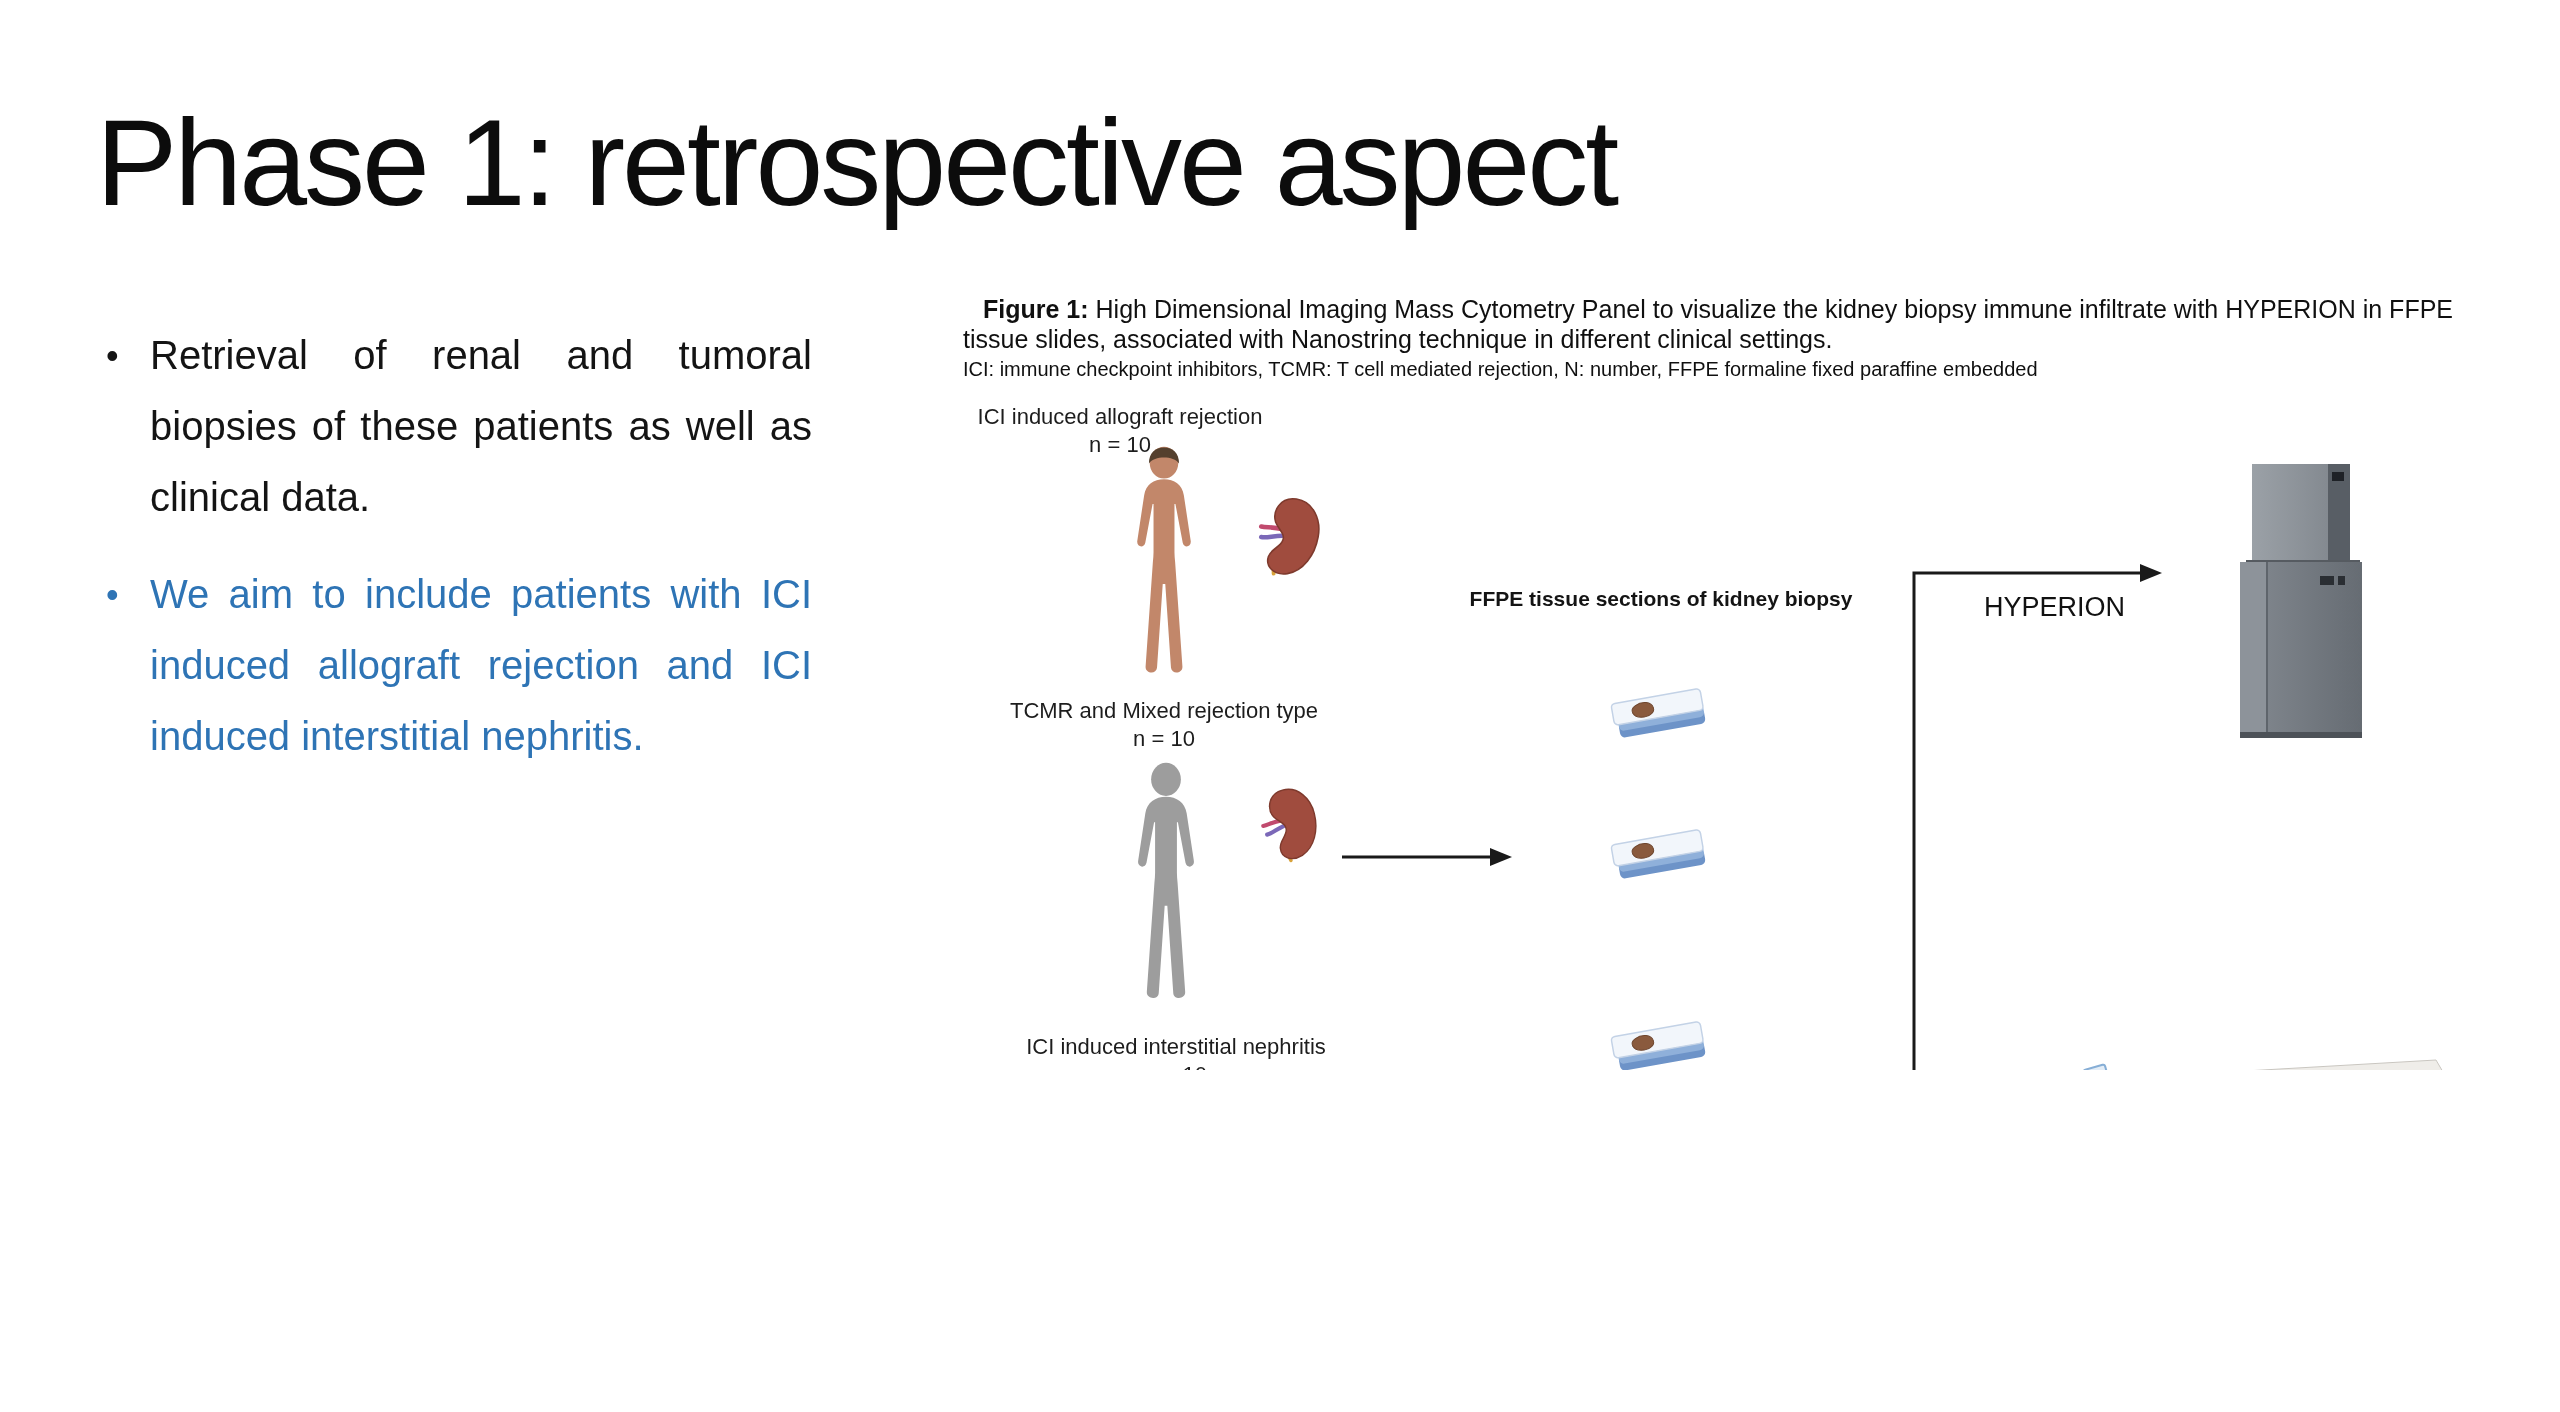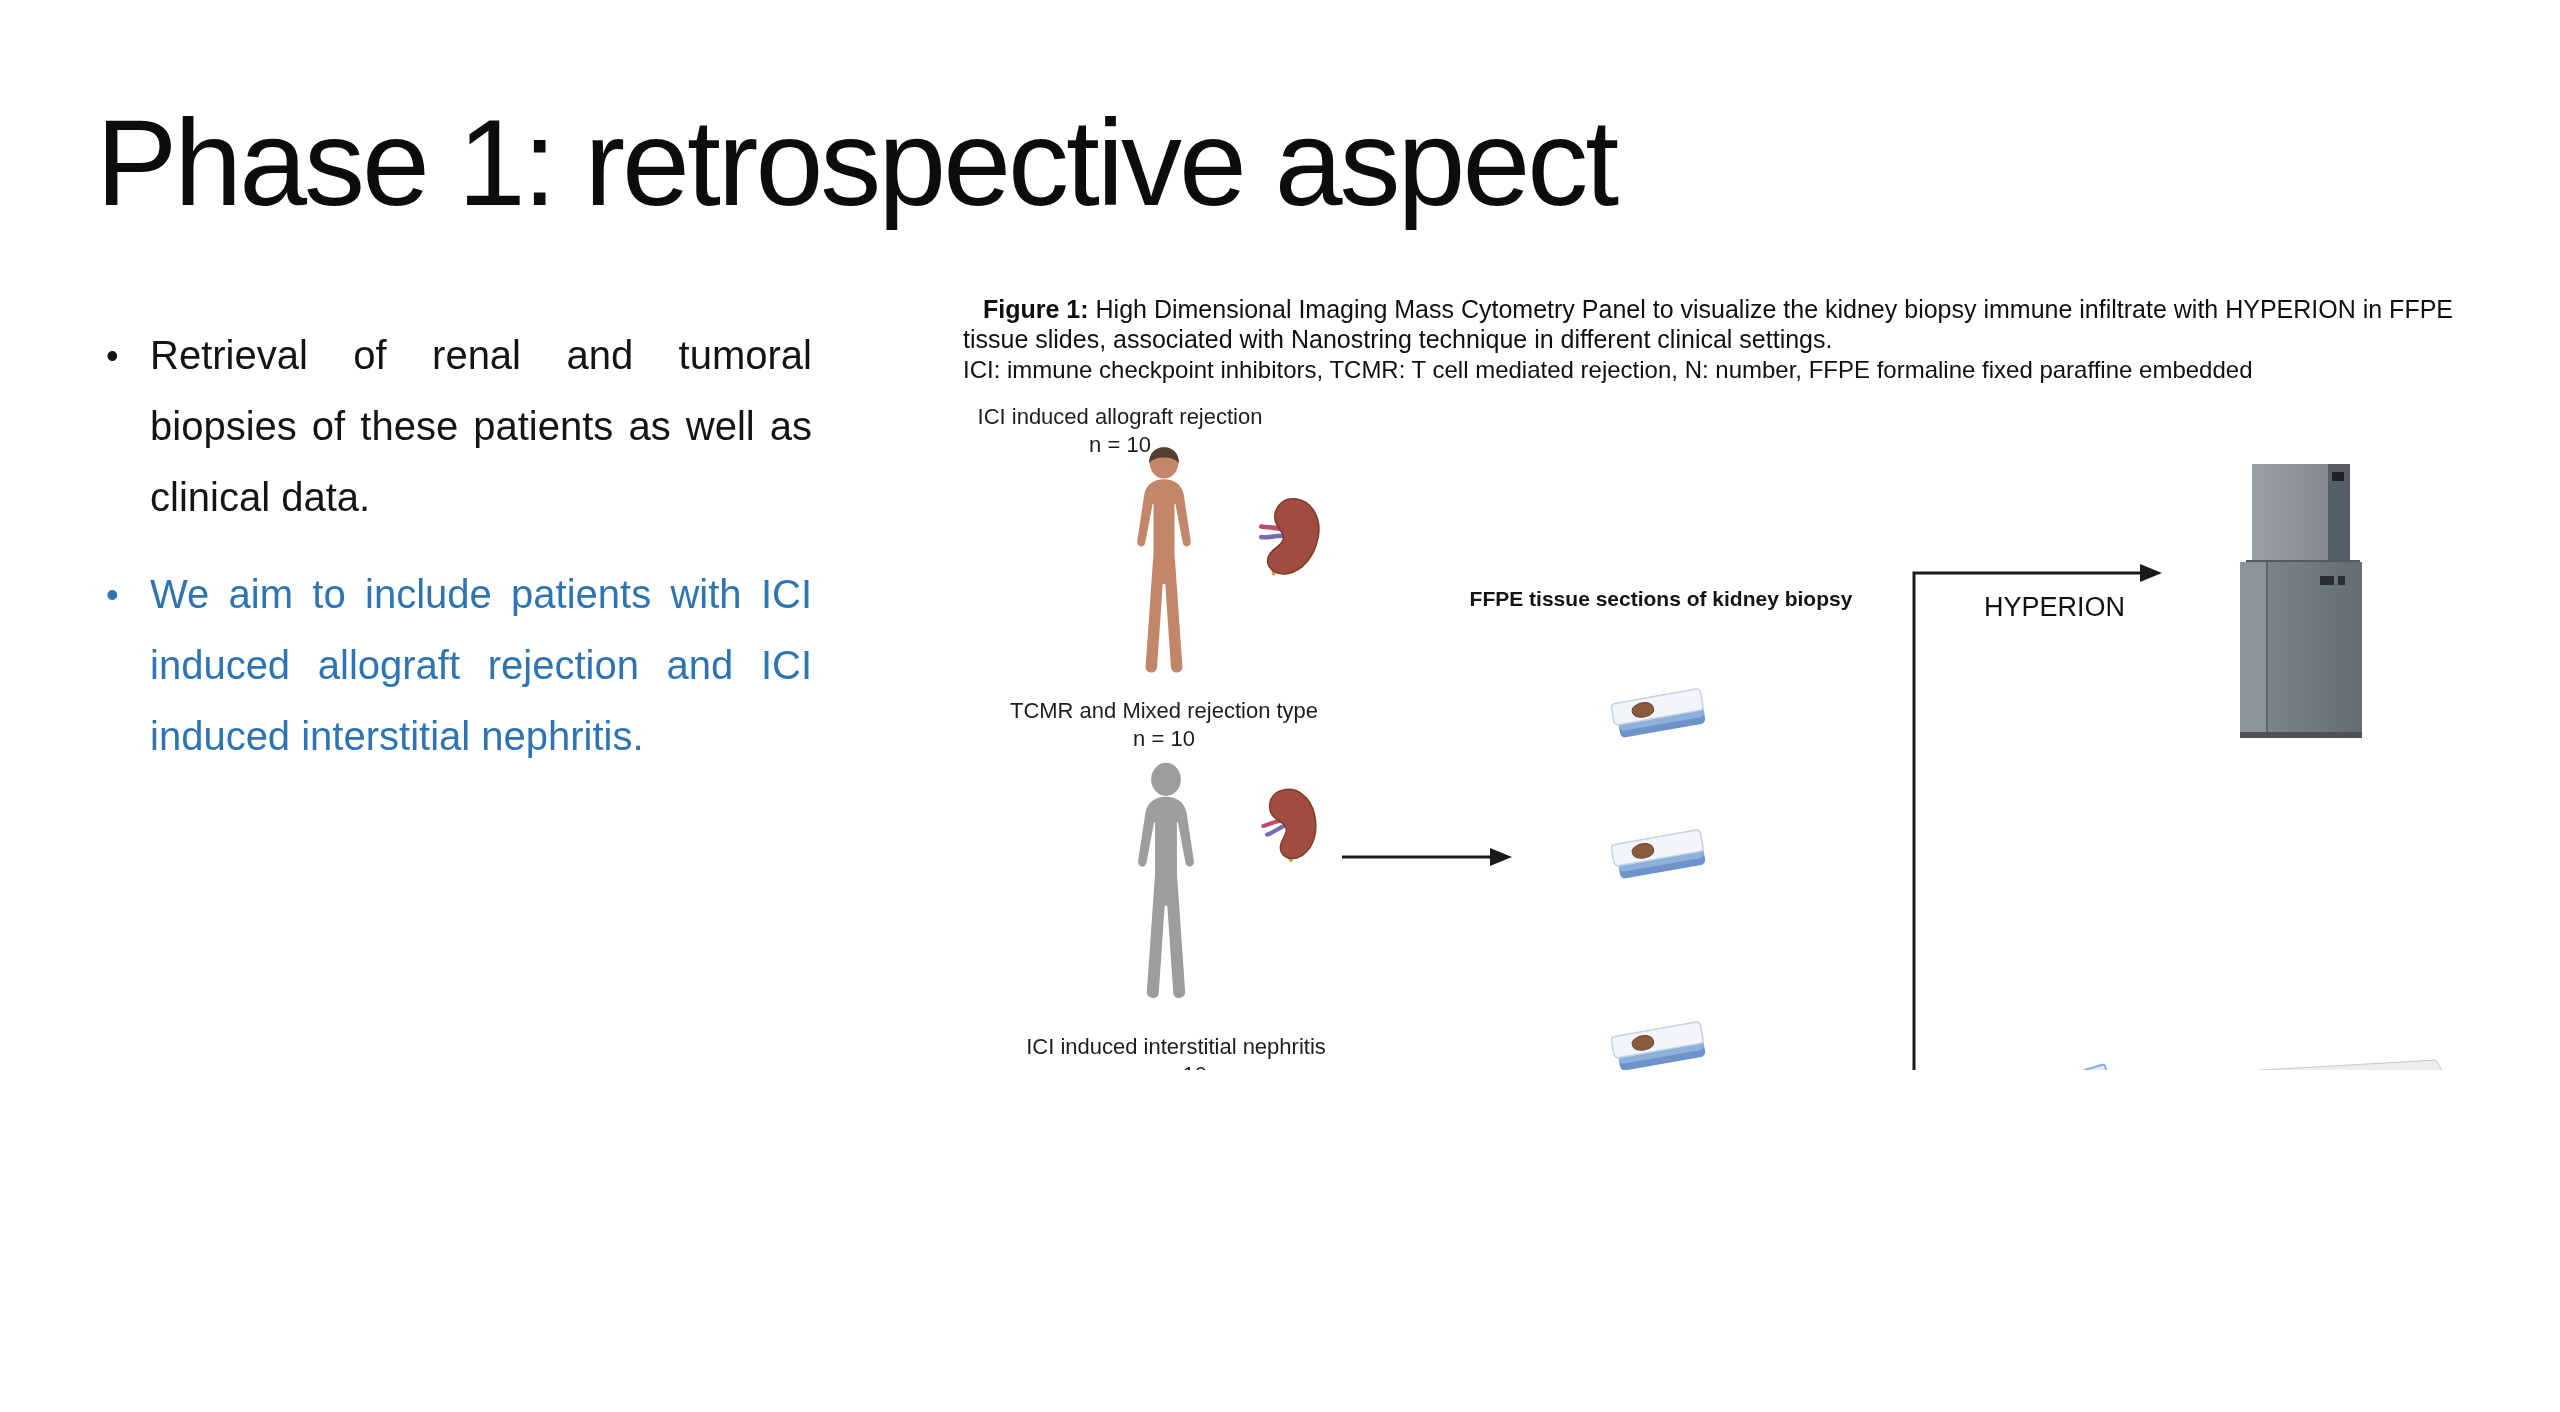--- a/index.html
+++ b/index.html
@@ -30,21 +30,21 @@
     font-size:36px;
   }
   .bullet.blue, .bullet.blue::before { color:#2e74b5; }
 
   
   .caption {
     position:absolute; left:963px; top:294px; width:1520px;
     font-size:25px; line-height:30px; color:#101010;
   }
   .cap-label { font-weight:bold;margin-left:20px; }
-  .abbrev { font-size:24px; line-height:23px; margin-top:4px; font-weight:400; }
+  .abbrev { font-size:20px; line-height:23px; margin-top:4px; font-weight:400; }
 
   
   .diag-label {
     position:absolute; width:480px; text-align:center;
     font-size:22px; line-height:26px; color:#1d1d1d;
   }
   .g1-label { left:880px; top:404px; }
   .g1-count { left:880px; top:432px; }
   .g2-label { left:924px; top:698px; }
   .g2-count { left:924px; top:726px; }

